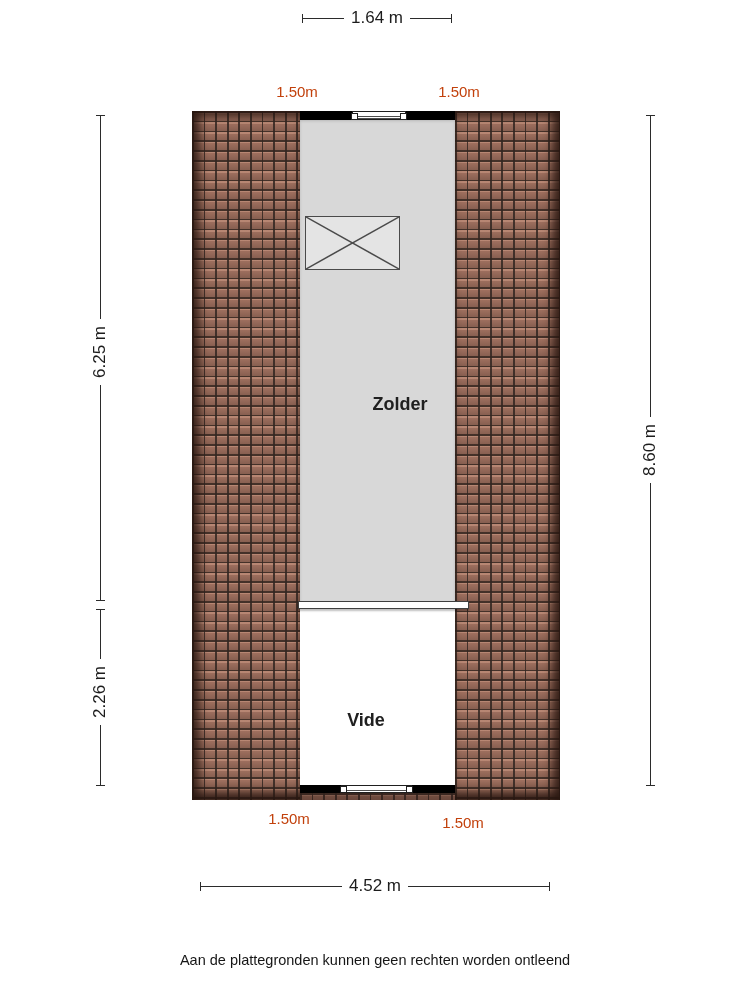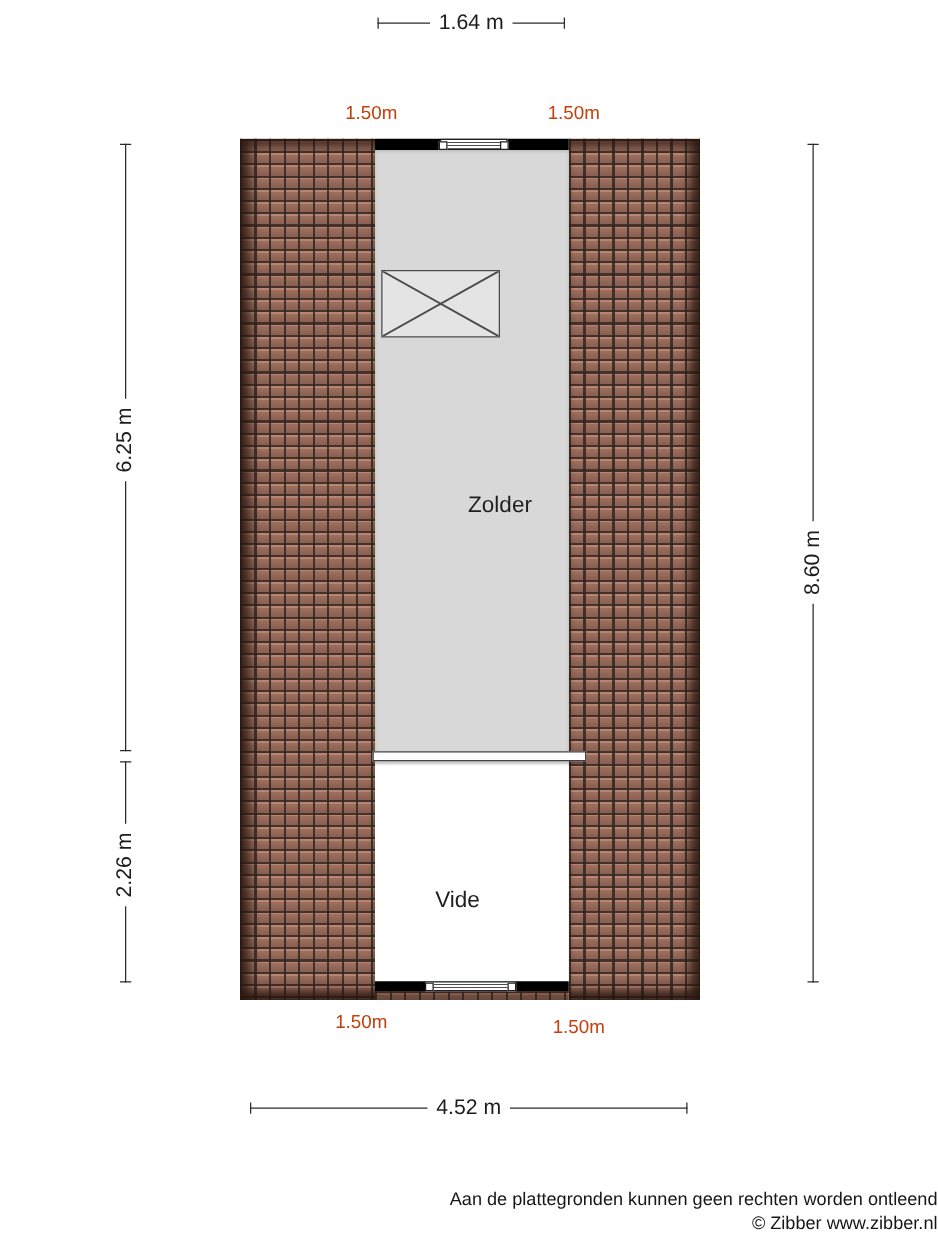--- a/index.html
+++ b/index.html
@@ -67,36 +67,36 @@
     border:1.5px solid #4a4a4a;box-sizing:border-box;
   }
   .roof-window svg{display:block;width:100%;height:100%;}
   .railing{
     left:298px;top:601px;width:171px;height:8px;background:#ffffff;
     border:1.5px solid #3f3f3f;box-sizing:border-box;
     box-shadow:0 2px 2px rgba(0,0,0,0.25);
   }
 
   
-  .room-label{transform:translate(-50%,-50%);font-size:18px;color:#202020;white-space:nowrap;}
+  .room-label{transform:translate(-50%,-50%);font-size:18px;color:#202020;white-space:nowrap;font-weight:bold;}
 
   
   .dim-line-h{height:1px;background:#2b2b2b;}
   .dim-line-v{width:1px;background:#2b2b2b;}
   .tick-v{width:1px;height:9px;background:#2b2b2b;}
   .tick-h{width:9px;height:1px;background:#2b2b2b;}
   .dim-label{
     background:#ffffff;padding:0 7px;font-size:17px;color:#1c1c1c;white-space:nowrap;
     transform:translate(-50%,-50%);
   }
   .dim-label.rot{transform:translate(-50%,-50%) rotate(-90deg);}
   .seg-label{font-size:15px;color:#c2410c;white-space:nowrap;transform:translate(-50%,-50%);}
 
   
-  .footer{left:0;top:951px;width:750px;text-align:right;font-size:14.5px;line-height:19px;color:#161616;}
+  .footer{left:0;top:951px;width:750px;text-align:center;font-size:14.5px;line-height:19px;color:#161616;}
 </style>
 </head>
 <body>
 
 <div class="stage">
 
   <div class="abs tiles roof-left"></div>
   <div class="abs tiles roof-right"></div>
   <div class="abs tiles roof-strip-bottom"></div>
 
@@ -146,16 +146,15 @@
   <div class="abs seg-label" style="left:289px;top:818px;">1.50m</div>
   <div class="abs seg-label" style="left:463px;top:822px;">1.50m</div>
 
   <div class="abs dim-line-h" style="left:200px;top:886px;width:350px;"></div>
   <div class="abs tick-v" style="left:200px;top:882px;"></div>
   <div class="abs tick-v" style="left:549px;top:882px;"></div>
   <div class="abs dim-label" style="left:375px;top:886px;">4.52 m</div>
 
   <div class="abs footer">
     <div>Aan de plattegronden kunnen geen rechten worden ontleend</div>
-    <div>© Zibber www.zibber.nl</div>
   </div>
 
 </div>
 
 </body></html>

